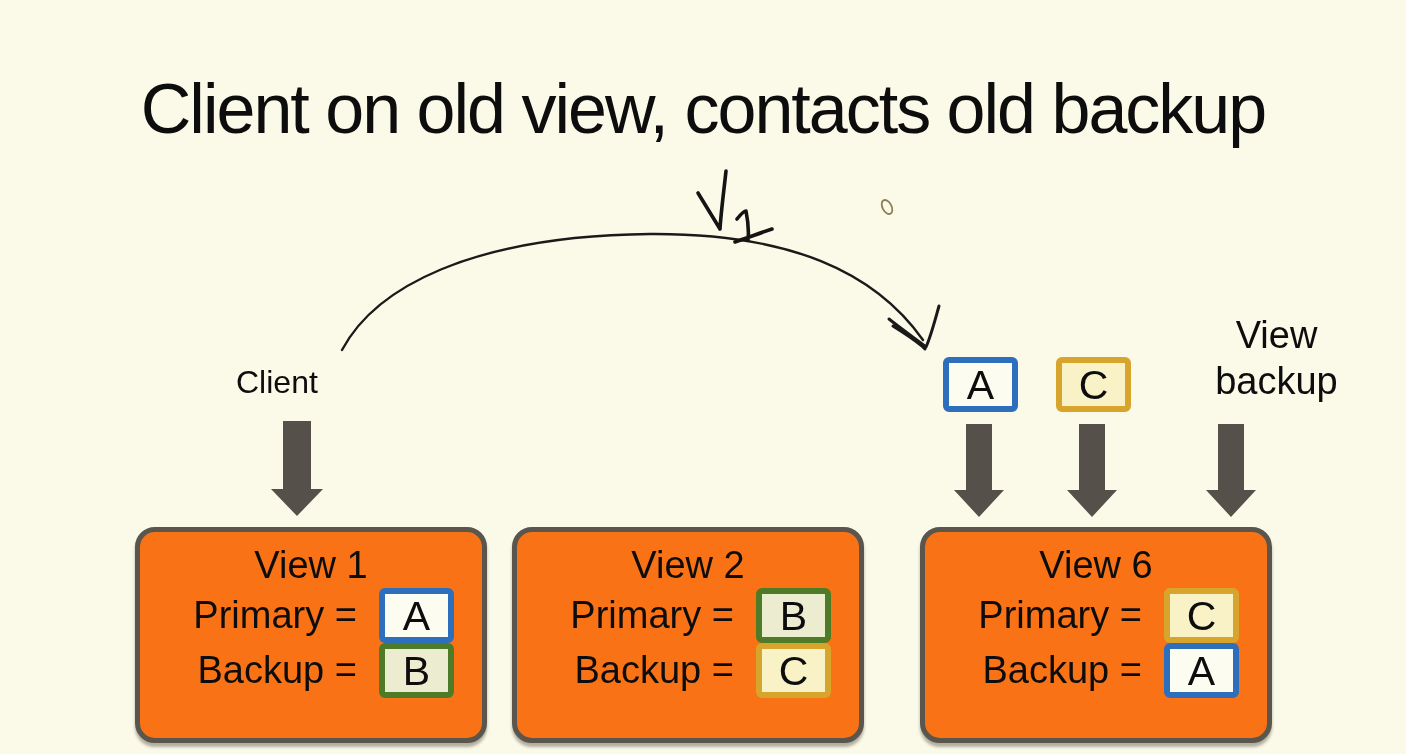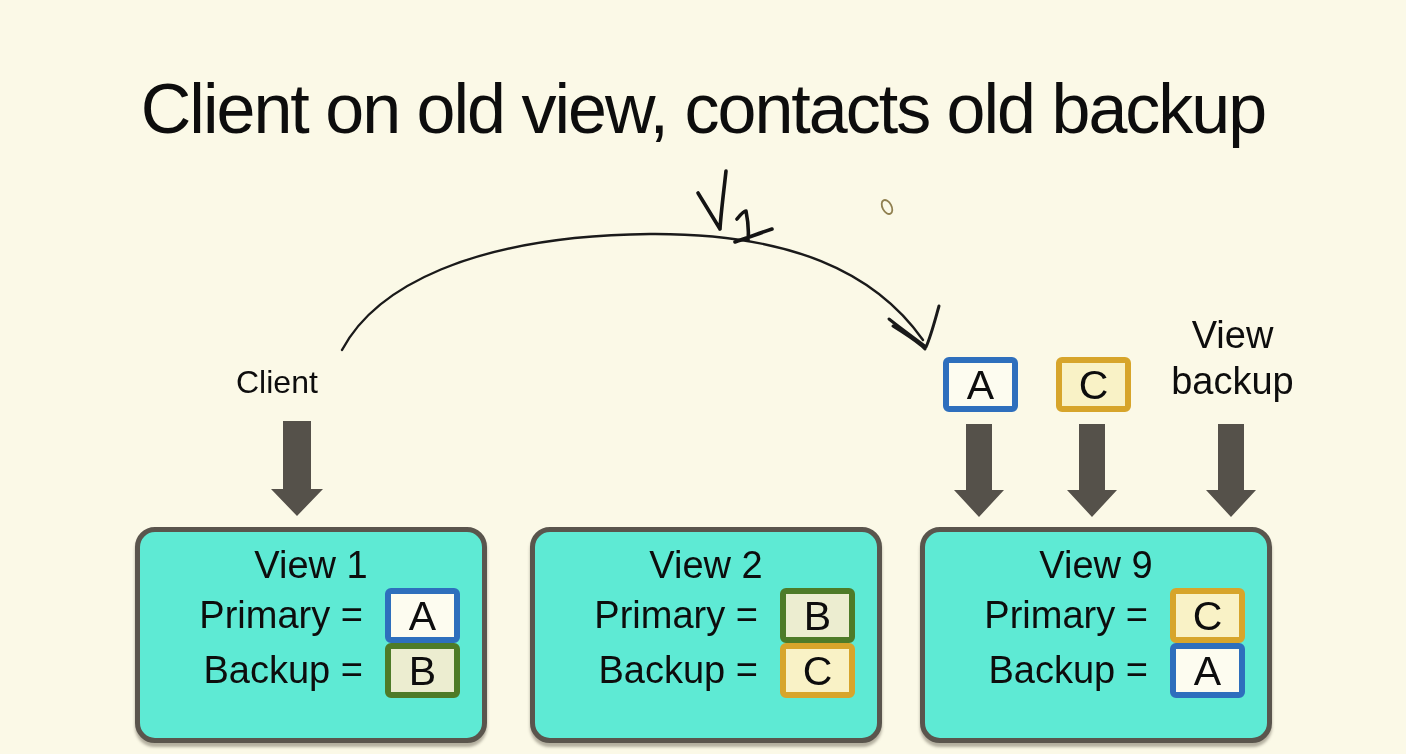--- a/index.html
+++ b/index.html
@@ -37,21 +37,21 @@
     pointer-events: none;
   }
   .plain-label {
     position: absolute;
     font-size: 32px;
     font-weight: 400;
     line-height: 1.15;
   }
   .client-label { left: 236px; top: 364px; }
   .view-server-label {
-    left: 1150px; top: 312px;
+    left: 1194px; top: 312px;
     width: 165px;
     text-align: center;
     font-size: 38px;
     line-height: 46px;
   }
   
   .chip {
     box-sizing: border-box;
     display: flex;
     align-items: center;
@@ -72,39 +72,39 @@
   .chip-c-pos { left: 1056px; top: 357px; }
   
   .vbox {
     position: absolute;
     box-sizing: border-box;
     width: 352px;
     height: 216px;
     top: 527px;
     border: 5px solid #5a554d;
     border-radius: 20px;
-    background: #5eead4;
+    background: #f97316;
     box-shadow: 0 4px 3px rgba(90,85,70,0.45);
     padding-top: 10px;
   }
   .vbox-1 { left: 135px; }
-  .vbox-2 { left: 530px; }
+  .vbox-2 { left: 512px; }
   .vbox-3 { left: 920px; }
   .vbox-title {
     text-align: center;
     font-size: 38px;
     line-height: 46px;
     height: 46px;
   }
   .vrow {
     display: flex;
     align-items: center;
     justify-content: flex-end;
     height: 55px;
-    padding-right: 22px;
+    padding-right: 28px;
   }
   .vrow:first-of-type { margin-top: 6px; }
   .vrow-label {
     font-size: 38px;
     margin-right: 22px;
     white-space: nowrap;
   }
 </style>
 </head>
 <body>
@@ -175,21 +175,21 @@
     </div>
     <div class="vrow">
       <span class="vrow-label">Backup =</span>
       <span class="chip gold">
         <span>C</span>
       </span>
     </div>
   </div>
 
   <div class="vbox vbox-3">
-    <div class="vbox-title">View 9</div>
+    <div class="vbox-title">View 6</div>
     <div class="vrow">
       <span class="vrow-label">Primary =</span>
       <span class="chip gold">
         <span>C</span>
       </span>
     </div>
     <div class="vrow">
       <span class="vrow-label">Backup =</span>
       <span class="chip blue">
         <span>A</span>

